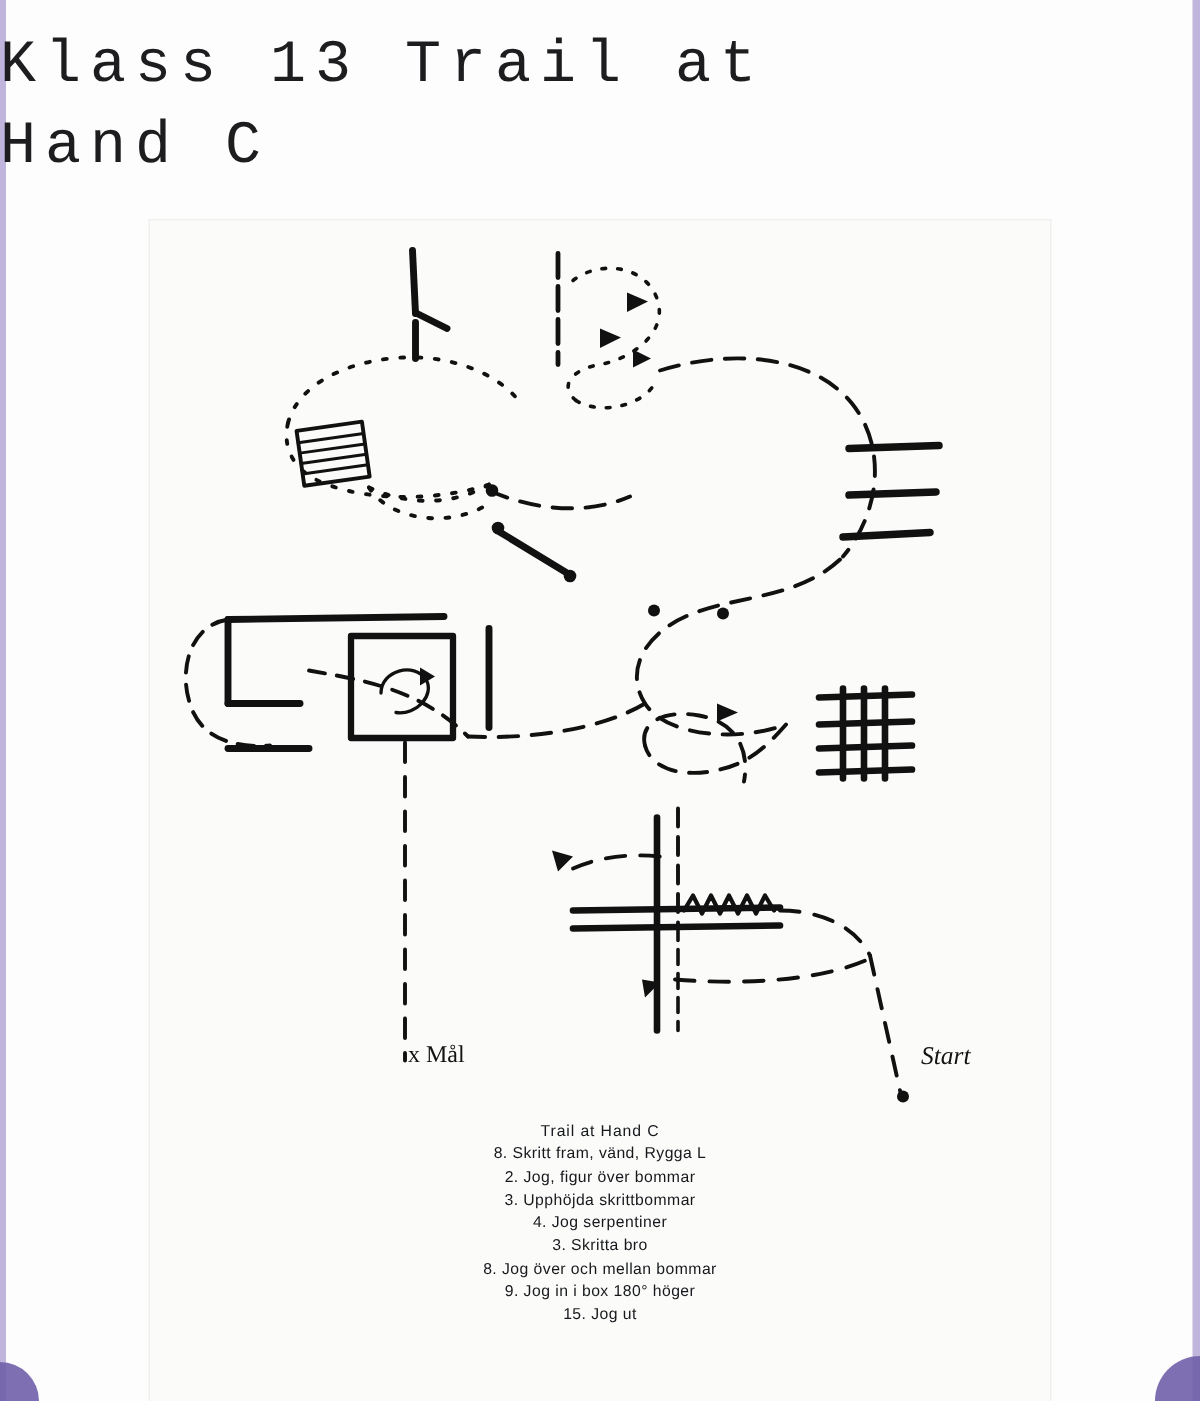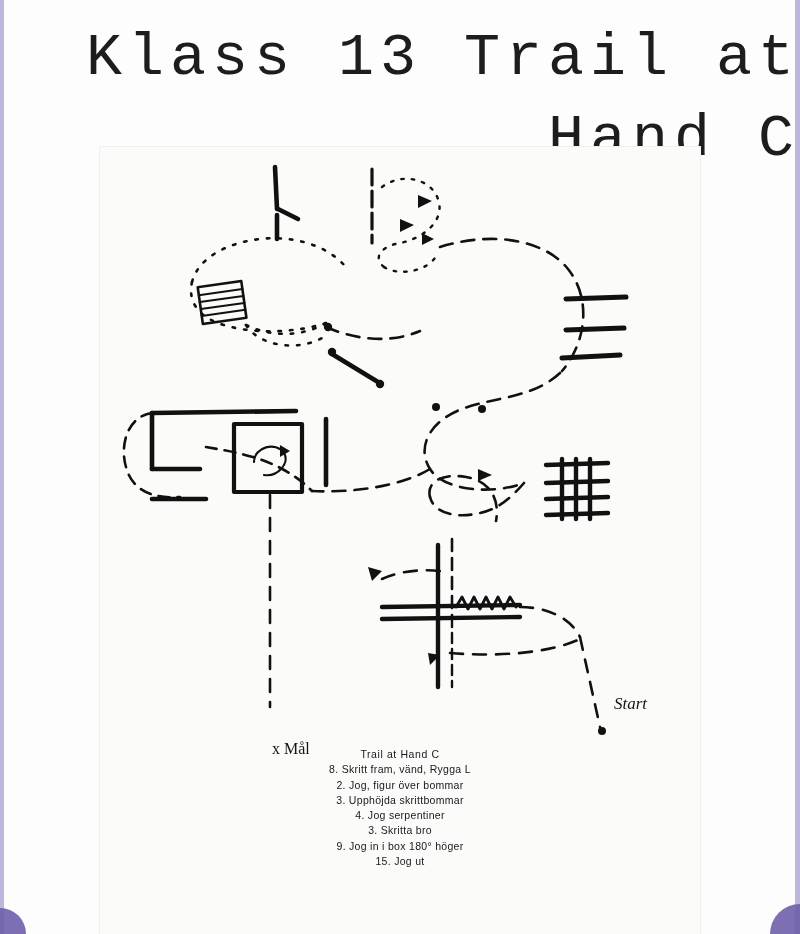--- a/index.html
+++ b/index.html
@@ -31,23 +31,23 @@
   }
   .corner-br {
     position: absolute; right: 0; bottom: 0; width: 30px; height: 30px;
     background: #6f5fa8; border-top-left-radius: 30px; opacity: .9;
   }
 
   #title {
     position: absolute;
     left: 0; top: 18px;
     width: 800px;
-    text-align: right;
+    text-align: left;
     font-family: "Liberation Mono", monospace;
-    font-size: 60px;
+    font-size: 40px;
     letter-spacing: 6px;
     color: #1d1d1f;
     line-height: 1.35;
     white-space: pre-line;
   }
 
   #sheet {
     position: absolute;
     left: 100px; top: 147px;
     width: 600px; height: 787px;
@@ -67,21 +67,20 @@
     line-height: 15.3px;
     letter-spacing: .3px;
   }
   .legend .lg-title { letter-spacing: .6px; }
   .label-mal {
     position: absolute;
     left: 172px; top: 548px;
     font-size: 16px;
     color: #141414;
     font-family: "Liberation Serif", serif;
-    margin-top: 45px;
   }
   .label-start {
     position: absolute;
     left: 514px; top: 547px;
     font-size: 17px;
     color: #141414;
     font-family: "Liberation Serif", serif;
     font-style: italic;
   }
 </style>
@@ -247,17 +246,18 @@
 
     <div class="label-start">Start</div>
 
     <div class="legend">
       <div class="lg-title">Trail at Hand C</div>
       <div>8. Skritt fram, vänd, Rygga L</div>
       <div>2. Jog, figur över bommar</div>
       <div>3. Upphöjda skrittbommar</div>
       <div>4. Jog serpentiner</div>
       <div>3. Skritta bro</div>
+      <div>8. Jog över och mellan bommar</div>
       <div>9. Jog in i box 180° höger</div>
       <div>15. Jog ut</div>
     </div>
   </div>
 </div>
 
 </body></html>

